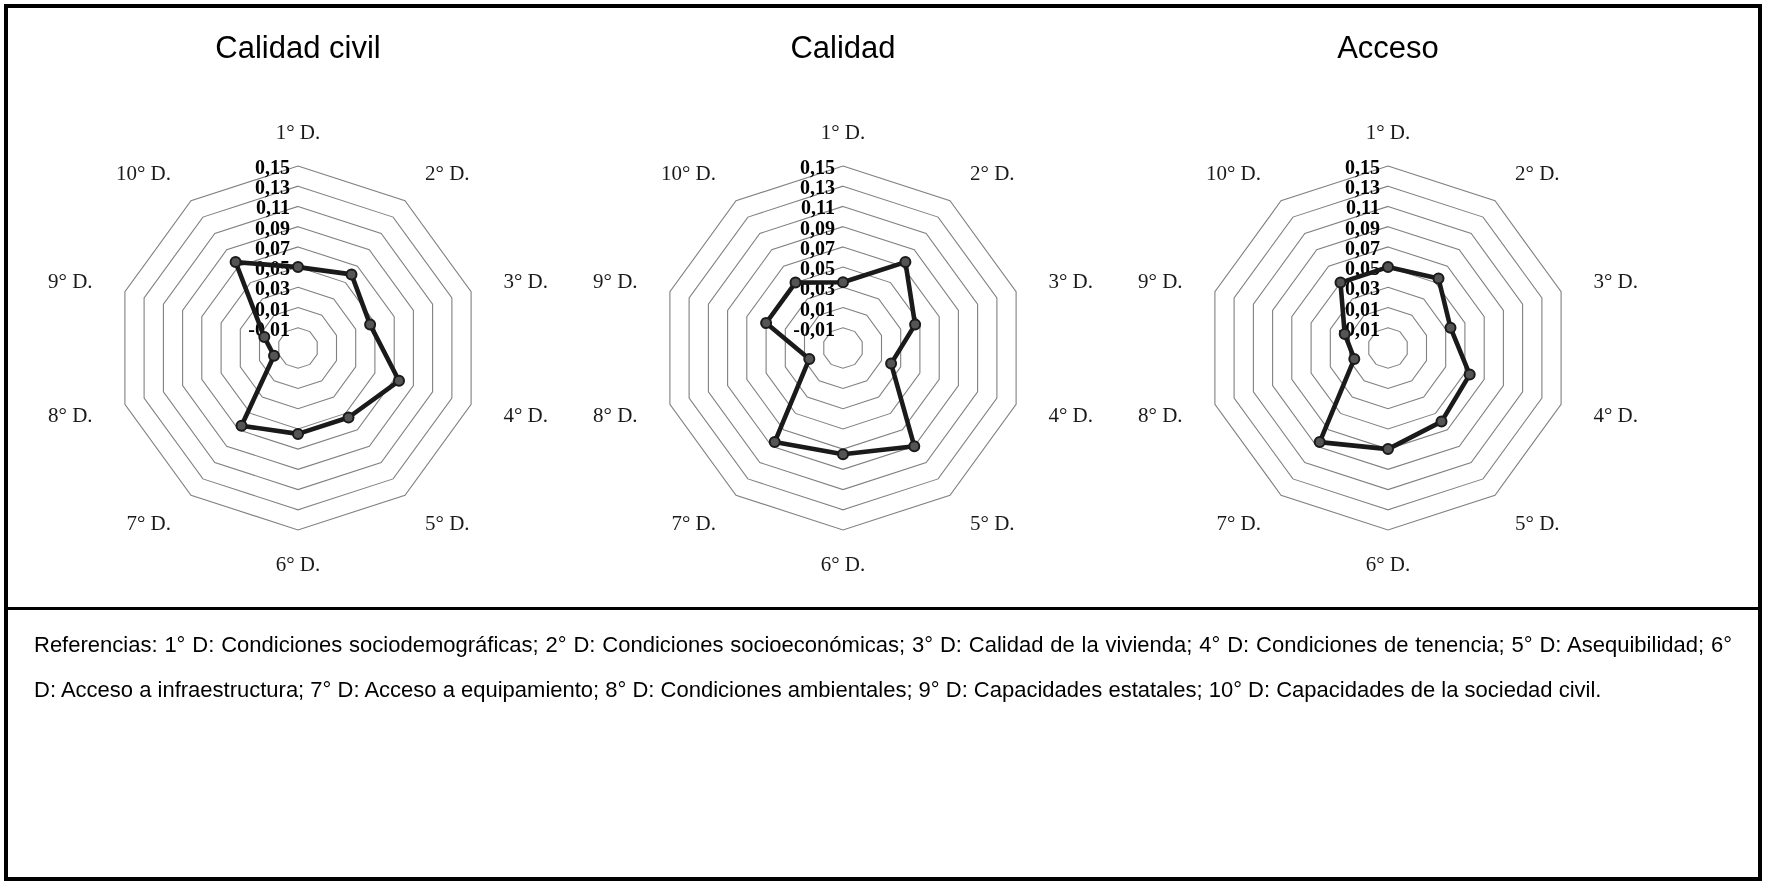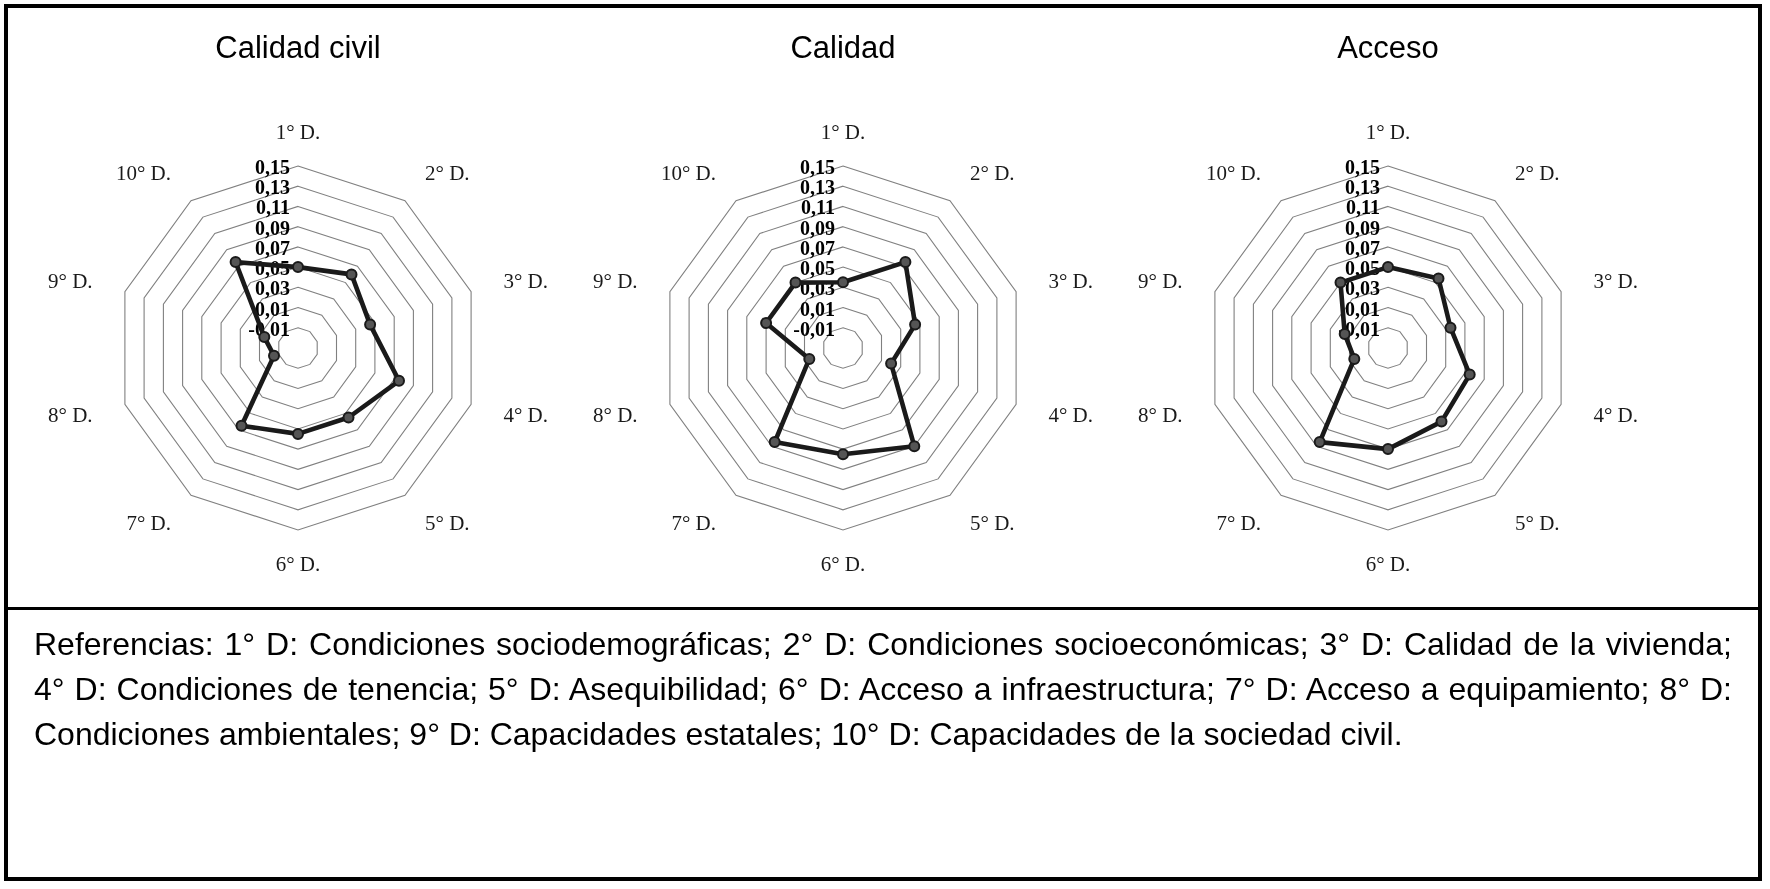--- a/index.html
+++ b/index.html
@@ -12,21 +12,21 @@
     font-family:"Liberation Sans",sans-serif;font-size:31px;color:#000;letter-spacing:0px;}
   .radar-svg{position:absolute;left:0;top:55px;}
   .axis-label{font-family:"Liberation Serif",serif;font-size:21px;fill:#1a1a1a;}
   .tick-label{font-family:"Liberation Serif",serif;font-size:20px;fill:#000;font-weight:bold;}
   .grid-ring{fill:none;stroke:#808080;stroke-width:1.1;}
   .series-line{fill:none;stroke:#1a1a1a;stroke-width:4.6;stroke-linejoin:round;stroke-linecap:round;}
   .series-dot{fill:#555;stroke:#1a1a1a;stroke-width:2;}
   .caption-box{position:absolute;left:0;bottom:0;width:100%;height:270px;
     border-top:3px solid #000;box-sizing:border-box;background:#fff;}
   .caption-text{position:absolute;left:26px;right:26px;top:12px;
-    font-family:"Liberation Sans",sans-serif;font-size:32px;line-height:45px;
+    font-family:"Liberation Sans",sans-serif;font-size:22px;line-height:45px;
     color:#000;text-align:justify;}
 </style>
 </head>
 <body>
 
 <div class="frame">
 
   <div class="charts-row">
 
     <div class="chart-block" id="chart-0">

